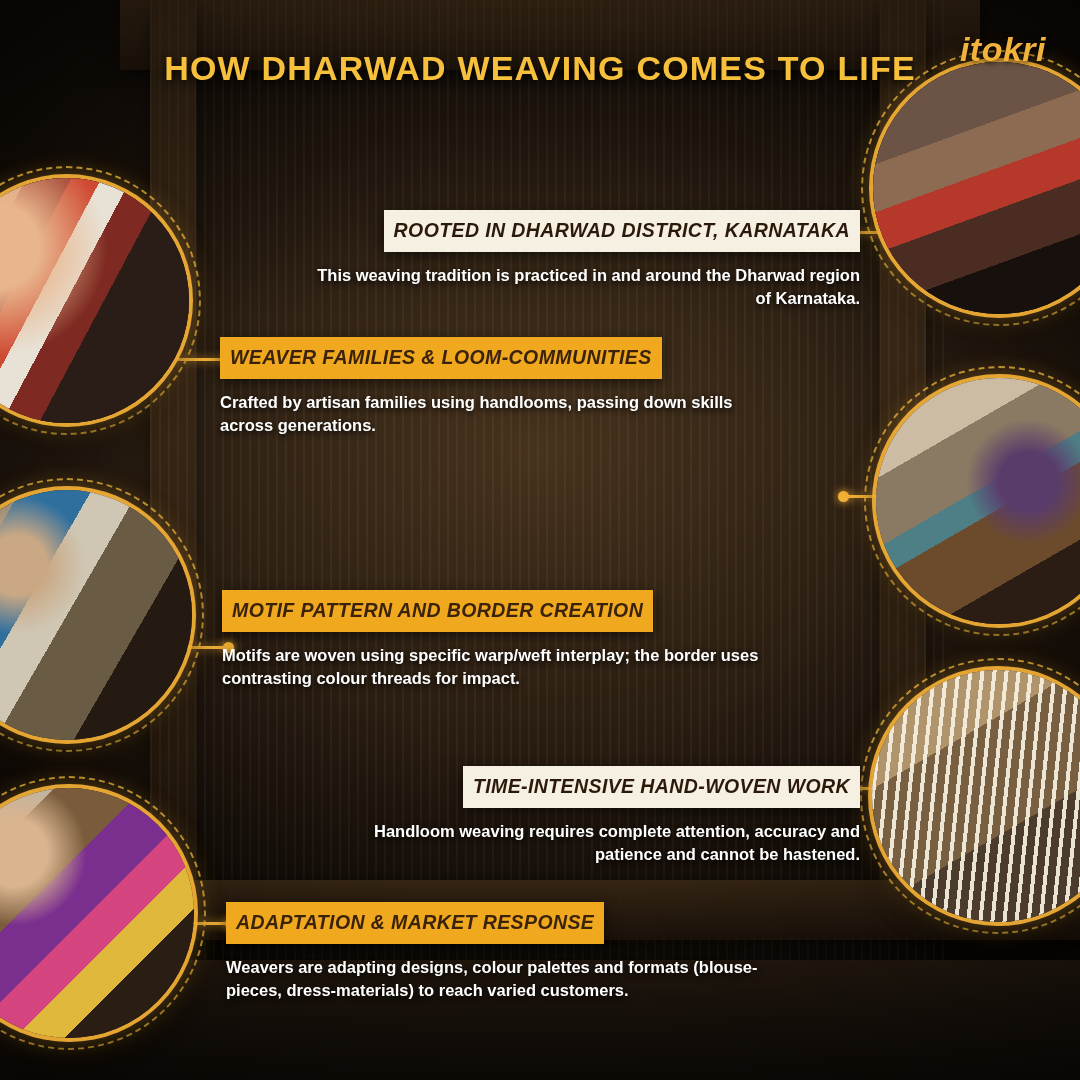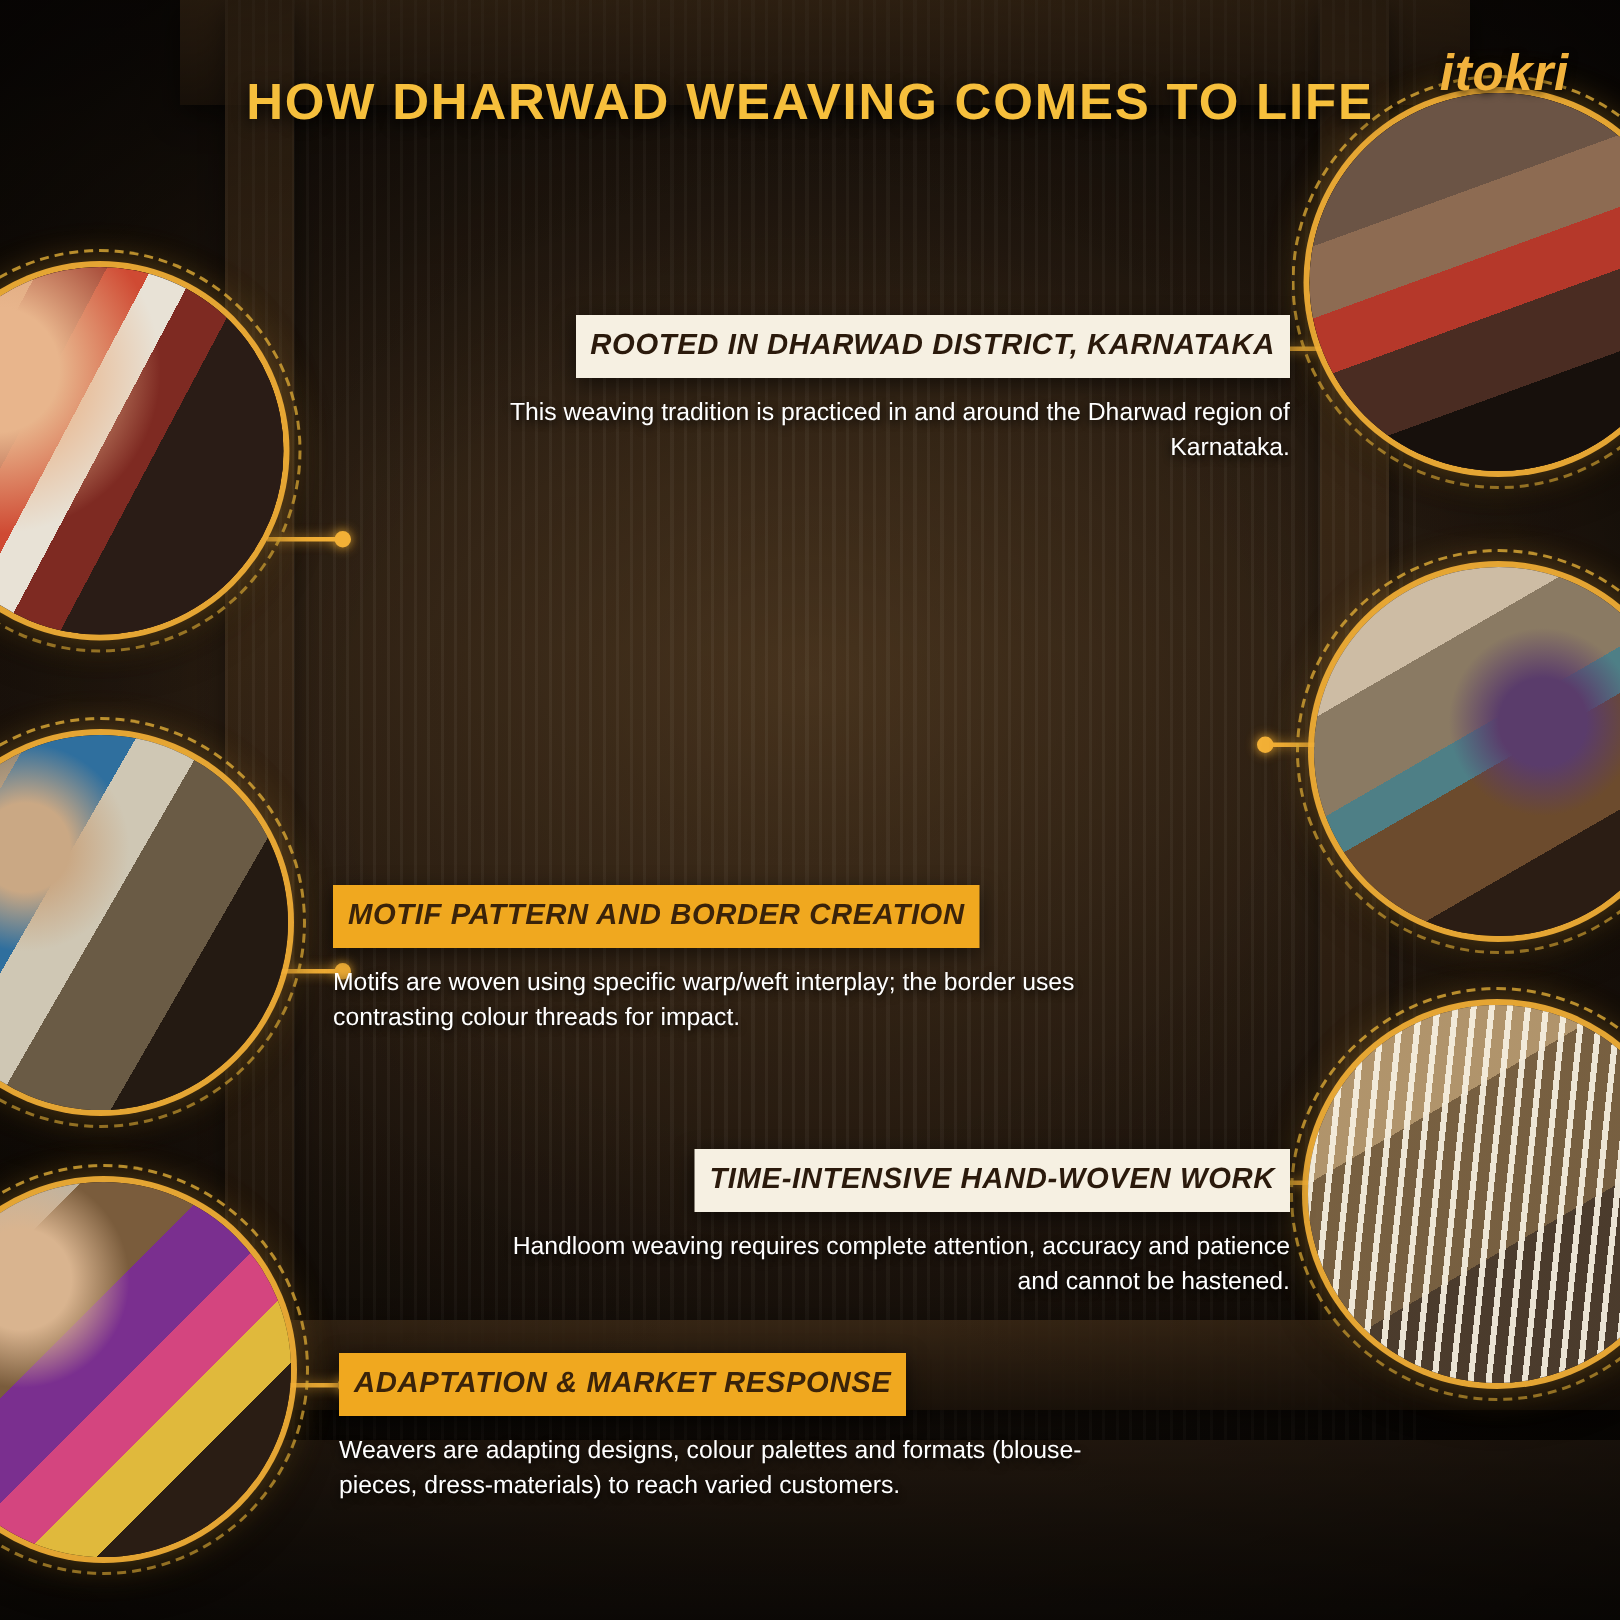--- a/index.html
+++ b/index.html
@@ -92,21 +92,21 @@
     padding: 9px 10px 10px;
     font-weight: 800; font-style: italic; font-size: 19.5px;
     letter-spacing: .4px;
     box-shadow: 0 4px 14px rgba(0,0,0,.55);
     white-space: nowrap;
   }
   .badge.cream { background:#f6f0e2; color:#2b1a0c; }
   .badge.amber { background:#f0a81f; color:#3a230a; }
   .desc {
     margin-top: 12px;
-    color: #ffffff; font-weight: 400; font-size: 16.5px; line-height: 1.42;
+    color: #ffffff; font-weight: 700; font-size: 16.5px; line-height: 1.42;
     text-shadow: 0 2px 6px rgba(0,0,0,.9);
     max-width: 545px;
   }
   .align-right { text-align: right; }
   .align-right .desc { margin-left: auto; }
   .align-left { text-align: left; }
 </style>
 </head>
 <body>
 
@@ -185,20 +185,22 @@
   <div class="connector" style="left:186px; top:922px; width:46px;">
       <span class="dot" style="right:-4px;"></span>
     </div>
 
   <div class="step align-right" style="left:300px; top:210px; width:560px;">
     <div class="badge cream">ROOTED IN DHARWAD DISTRICT, KARNATAKA</div>
     <div class="desc">This weaving tradition is practiced in and around the Dharwad region of Karnataka.</div>
   </div>
 
   <div class="step align-left" style="left:220px; top:337px; width:560px;">
+    <div class="badge amber">WEAVER FAMILIES &amp; LOOM-COMMUNITIES</div>
+    <div class="desc">Crafted by artisan families using handlooms, passing down skills across generations.</div>
   </div>
 
 
   <div class="step align-left" style="left:222px; top:590px; width:560px;">
     <div class="badge amber">MOTIF PATTERN AND BORDER CREATION</div>
     <div class="desc">Motifs are woven using specific warp/weft interplay; the border uses contrasting colour threads for impact.</div>
   </div>
 
   <div class="step align-left" style="left:226px; top:902px; width:580px;">
     <div class="badge amber">ADAPTATION &amp; MARKET RESPONSE</div>

